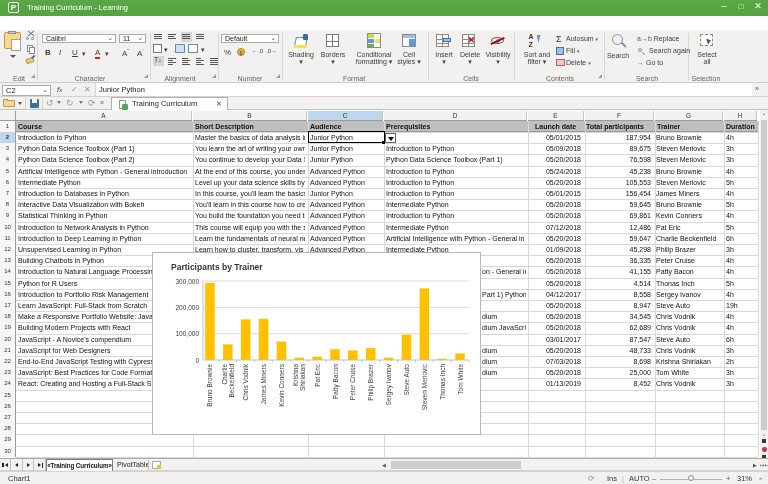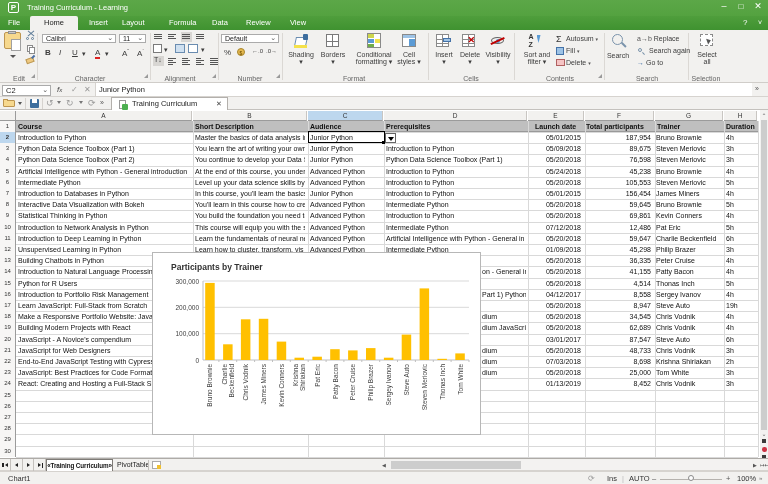--- a/index.html
+++ b/index.html
@@ -66,32 +66,20 @@
 </style></head><body>
 <div id="app">
 
 <div class="abs" id="title">
       <div id="logo">P</div>
       <div class="tt">Training Curriculum - Learning</div>
 <div class="winbtn" style="left:717px;">–</div>
       <div class="winbtn" style="left:734px;font-size:8px;top:2px;">□</div>
       <div class="winbtn" style="left:751px;">✕</div>
     </div>
-<div class="abs" id="menu">
-<div class="mi" style="left:8px">File</div>
-<div class="mi" style="left:89px">Insert</div>
-<div class="mi" style="left:122px">Layout</div>
-<div class="mi" style="left:169px">Formula</div>
-<div class="mi" style="left:212px">Data</div>
-<div class="mi" style="left:246px">Review</div>
-<div class="mi" style="left:290px">View</div>
-<div id="homtab">Home</div>
-<div class="mi" style="left:743px;font-size:8px">?</div>
-      <div class="mi" style="left:758px;font-size:7px">˅</div>
-</div>
 <div class="abs" id="ribbon">
 <div class="gsep" style="left:37px"></div>
 <div class="gsep" style="left:150px"></div>
 <div class="gsep" style="left:218px"></div>
 <div class="gsep" style="left:282px"></div>
 <div class="gsep" style="left:428px"></div>
 <div class="gsep" style="left:514px"></div>
 <div class="gsep" style="left:604px"></div>
 <div class="gsep" style="left:688px"></div>
 <div class="glab" style="left:-16px;width:70px">Edit</div>
@@ -583,15 +571,15 @@
 <div class="abs" id="status">
 <div class="st" style="left:8px">Chart1</div>
 <div class="st" style="left:588px;color:#999;font-size:8px">⟳</div>
 <div class="st" style="left:607px">Ins</div>
 <div class="st" style="left:622px;color:#bbb">|</div>
 <div class="st" style="left:629px">AUTO</div>
 <div class="st" style="left:652px;color:#555">–</div>
 <div style="position:absolute;left:660px;top:6.5px;width:62px;height:1px;background:#b5b2ae"></div>
 <div style="position:absolute;left:688px;top:3px;width:6px;height:6px;background:#fdfdfd;border:1px solid #8a8a8a;border-radius:50%"></div>
 <div class="st" style="left:726px;color:#555">+</div>
-<div class="st" style="left:737px">100%</div>
+<div class="st" style="left:737px">31%</div>
 <div class="st" style="left:759px;color:#777;font-size:6px">»</div>
 </div>
 </div>
 </body></html>

